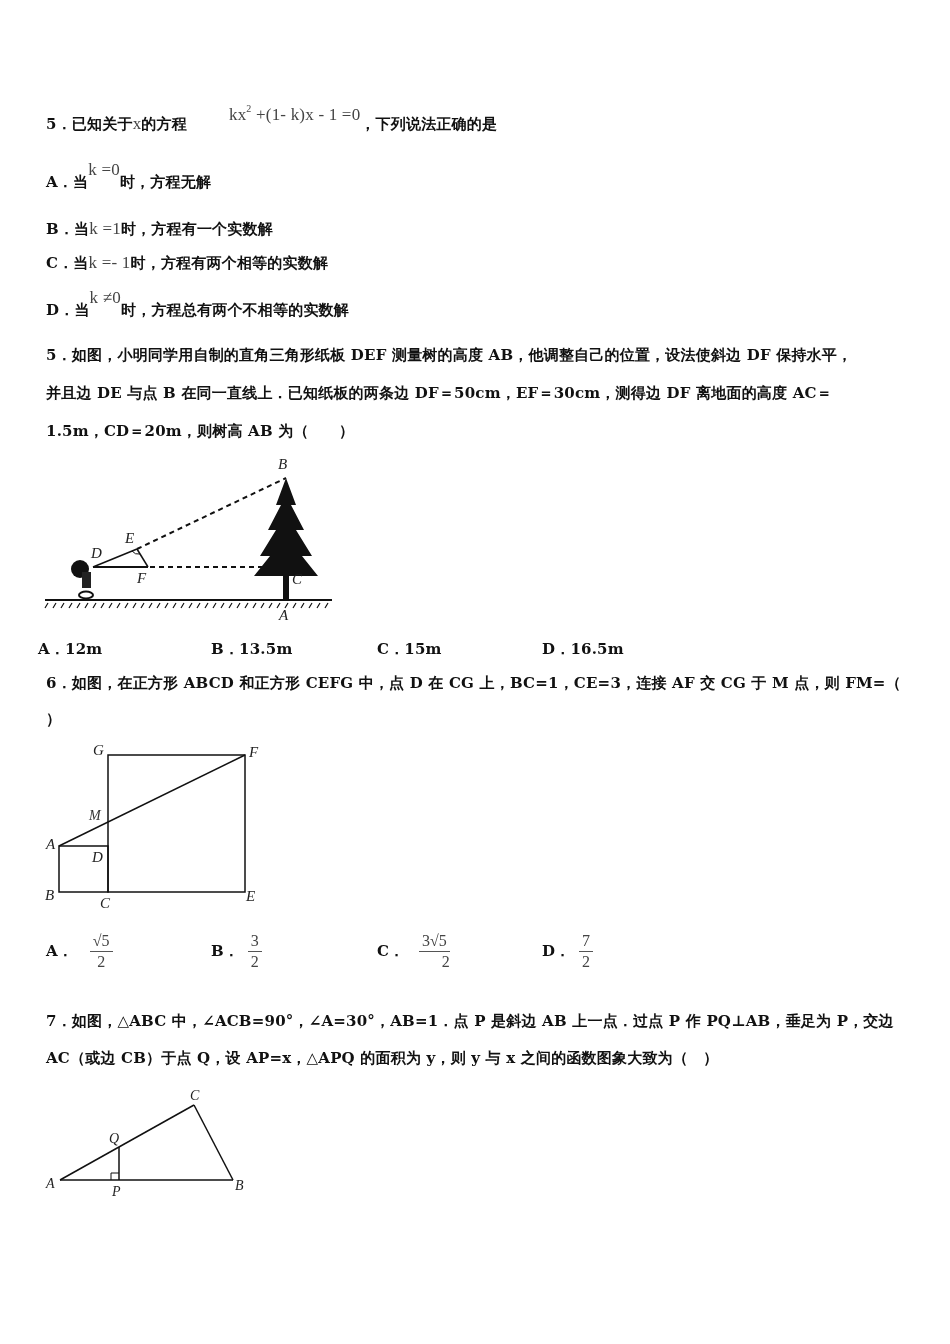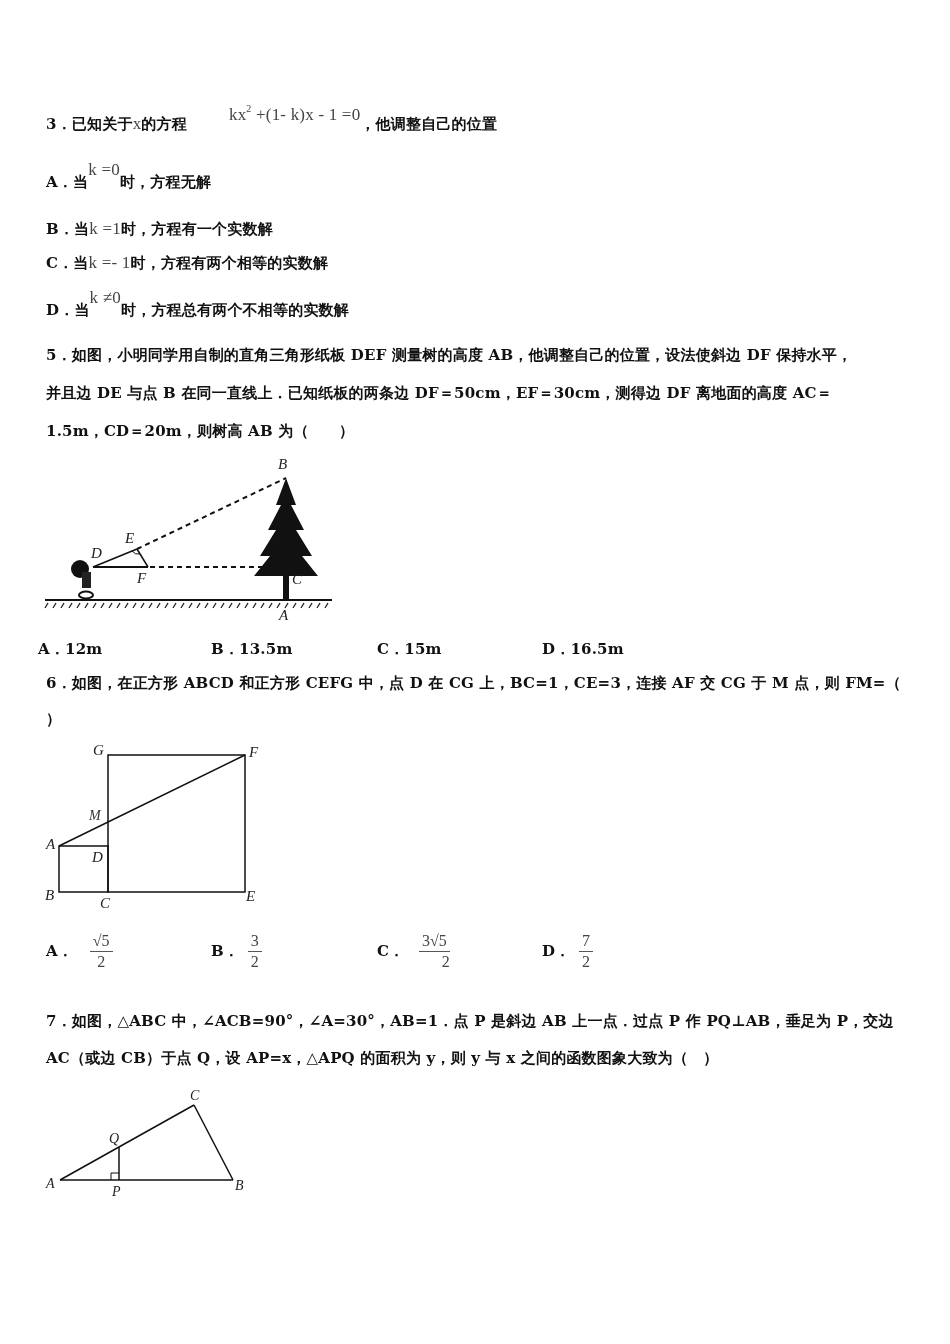--- a/index.html
+++ b/index.html
@@ -15,21 +15,21 @@
   .frac { display: inline-flex; flex-direction: column; align-items: center; font-family: "Liberation Serif", serif; font-weight: normal; color: #444; font-size: 16px; line-height: 18px; vertical-align: middle; }
   .frac .num { border-bottom: 1px solid #555; padding: 0 3px 1px; }
   .frac .den { padding-top: 1px; }
   .optlabel { font-size: 15px; font-weight: bold; }
   svg text { font-family: "Liberation Serif", serif; font-style: italic; }
 </style>
 </head>
 <body>
 
 <div class="abs txt" style="left:46px; top:112px;">
-  <span>3．已知关于</span><span class="math">x</span><span>的方程</span><span class="math" style="position:relative; top:-9px;margin-left:42px;"><span>kx</span><span class="sup">2</span><span> +(1- k)x - 1 =0</span></span><span>，他调整自己的位置</span>
+  <span>5．已知关于</span><span class="math">x</span><span>的方程</span><span class="math" style="position:relative; top:-9px;margin-left:42px;"><span>kx</span><span class="sup">2</span><span> +(1- k)x - 1 =0</span></span><span>，下列说法正确的是</span>
 </div>
 
 <div class="abs txt" style="left:46px; top:172px;">
   <span>A．当</span><span class="math" style="position:relative; top:-12px;">k =0</span><span>时，方程无解</span>
 </div>
 <div class="abs txt" style="left:46px; top:219px;">
   <span>B．当</span><span class="math">k =1</span><span>时，方程有一个实数解</span>
 </div>
 <div class="abs txt" style="left:46px; top:253px;">
   <span>C．当</span><span class="math">k =- 1</span><span>时，方程有两个相等的实数解</span>

